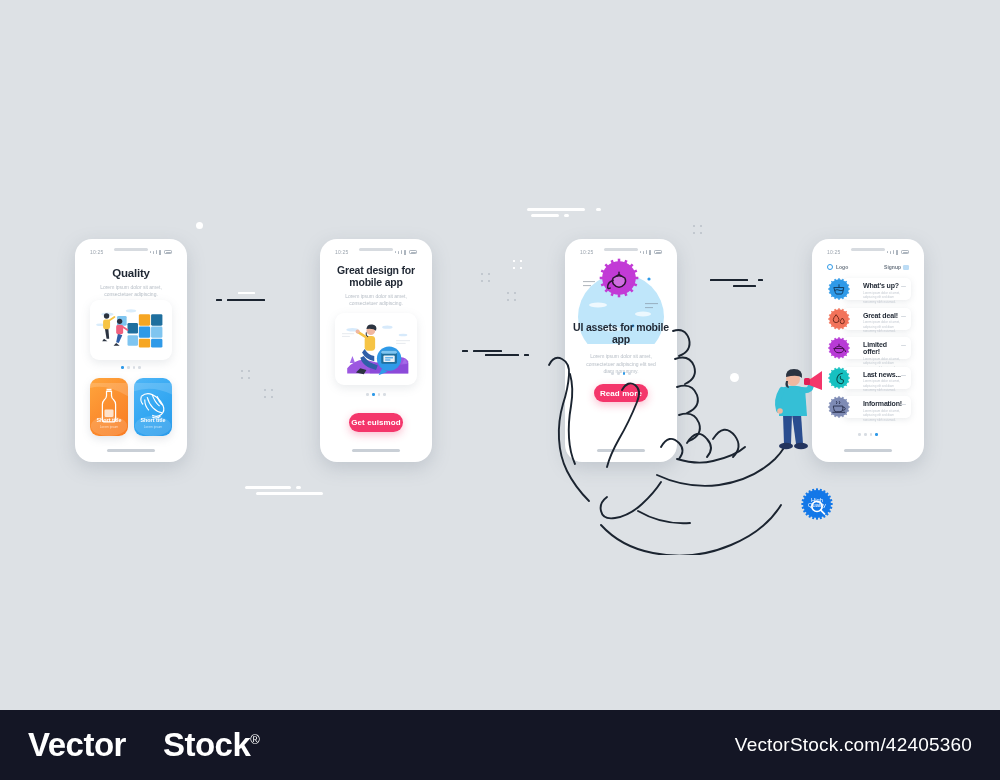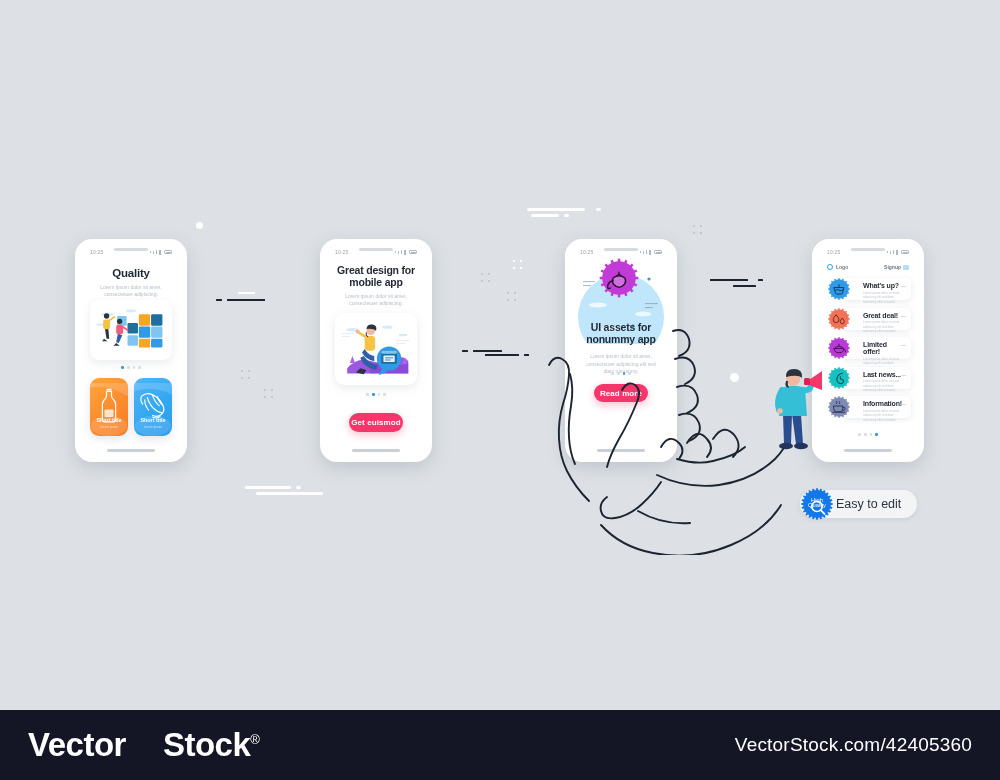--- a/index.html
+++ b/index.html
@@ -442,21 +442,21 @@
             </g>
           </g>
           <g stroke="#2b1630" stroke-width="3.4" fill="none" stroke-linecap="round" stroke-linejoin="round">
             <path d="M36 50 q14-11 28 0 q4 8 -1 15 q-6 7 -13 7 q-7 0-13-7 q-5-7 -1-15 z" fill="#d06fe0"></path>
             <path d="M36 56 q-12 3 -13 14 q-1 7 6 4"></path>
             <path d="M44 46 q6-8 12 0"></path>
             <path d="M50 36 v6"></path>
           </g>
         </svg>
 
-        <div class="ph-title" id="p3-title">UI assets for nonummy app</div>
+        <div class="ph-title" id="p3-title">UI assets for mobile app</div>
         <div class="ph-sub" id="p3-sub">Lorem ipsum dolor sit amet, consectetuer adipiscing elit sed diam nonummy.</div>
 
         <div class="dots" id="p3-dots">
           <span class="dot"></span>
             <span class="dot"></span>
             <span class="dot on"></span>
             <span class="dot"></span>
         </div>
 
         <button class="cta" id="p3-cta">Read more</button>
@@ -705,23 +705,20 @@
 
       <circle cx="27" cy="13" r="7" fill="#f0b8a0"></circle>
       <path d="M20 12 q-1-9 8-9 q9 0 8 9 q-4-4 -16 -1 z" fill="#2b3340"></path>
       <path d="M20 15 q-2 6 3 7 q-2-4 -1 -7 z" fill="#2b3340"></path>
 
       <path d="M43 14 l13 -9 l0 19 l-13 -5 z" fill="#f4366b"></path>
       <rect x="38" y="12" width="6" height="7" rx="1.6" fill="#e01f55"></rect>
     </svg>
 
     <div id="easy">
-      <div id="easy-pill">
-        <span>Easy to edit</span>
-      </div>
       <svg id="easy-seal" viewBox="0 0 100 100">
         <g fill="#1478e8">
             <circle cx="50" cy="50" r="41"></circle>
           <rect x="47" y="4" width="6" height="92"></rect>
             <rect x="4" y="47" width="92" height="6"></rect>
           <g transform="rotate(15 50 50)">
               <rect x="47" y="4" width="6" height="92"></rect>
               <rect x="4" y="47" width="92" height="6"></rect>
             </g>
           <g transform="rotate(30 50 50)">

